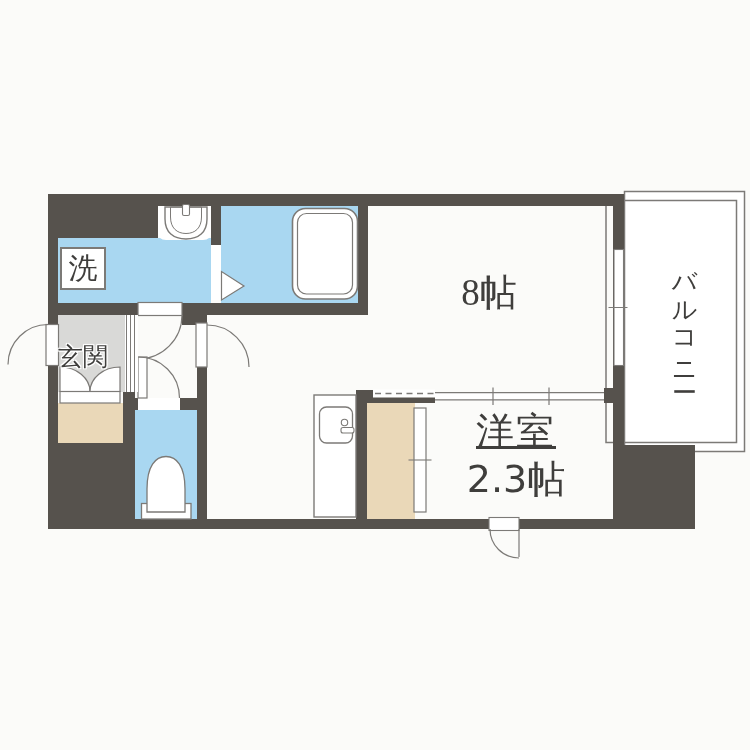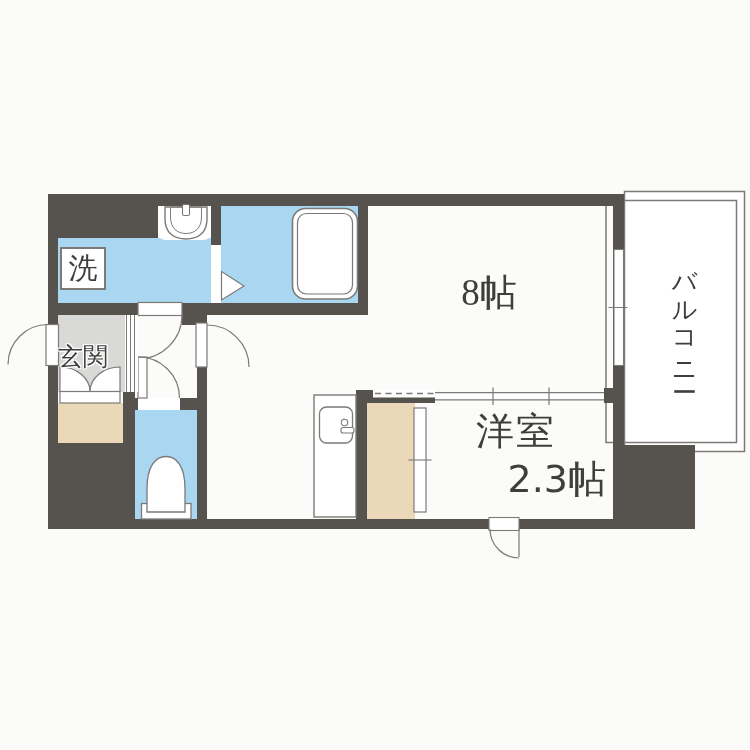--- a/index.html
+++ b/index.html
@@ -14,22 +14,22 @@
     background:var(--bg,#fbfbf9);
     overflow:hidden;
   }
   #plan-svg{position:absolute;left:0;top:0;}
   .lbl{position:absolute;color:var(--text,#3f3e3c);}
   .lbl .ln{text-align:center;line-height:1.12;white-space:nowrap;}
   #ldk-label{left:399px;top:252px;width:180px;}
   #ldk-label .ln1{font-size:36px;letter-spacing:2px;}
   #ldk-label .ln2{font-size:37px;margin-top:20px;font-family:Liberation Serif, serif;}
   #western-label{left:426px;top:410px;width:180px;}
-  #western-label .ln1{font-size:38px;letter-spacing:2px;}
-  #western-label .ln2{font-size:38px;margin-top:5px;text-align:right;}
+  #western-label .ln1{font-size:38px;letter-spacing:2px;text-decoration:underline;}
+  #western-label .ln2{font-size:38px;margin-top:5px;}
   #balcony-label{
     left:671px;top:253px;height:145px;width:30px;
     writing-mode:vertical-rl;text-orientation:mixed;
     font-size:25px;letter-spacing:3px;
   }
   #genkan-label{
     left:58px;top:340px;width:58px;text-align:left;
     font-size:25px;
     text-shadow:-1px -1px 0 #fff,1px -1px 0 #fff,-1px 1px 0 #fff,1px 1px 0 #fff,0 0 3px #fff;
   }

